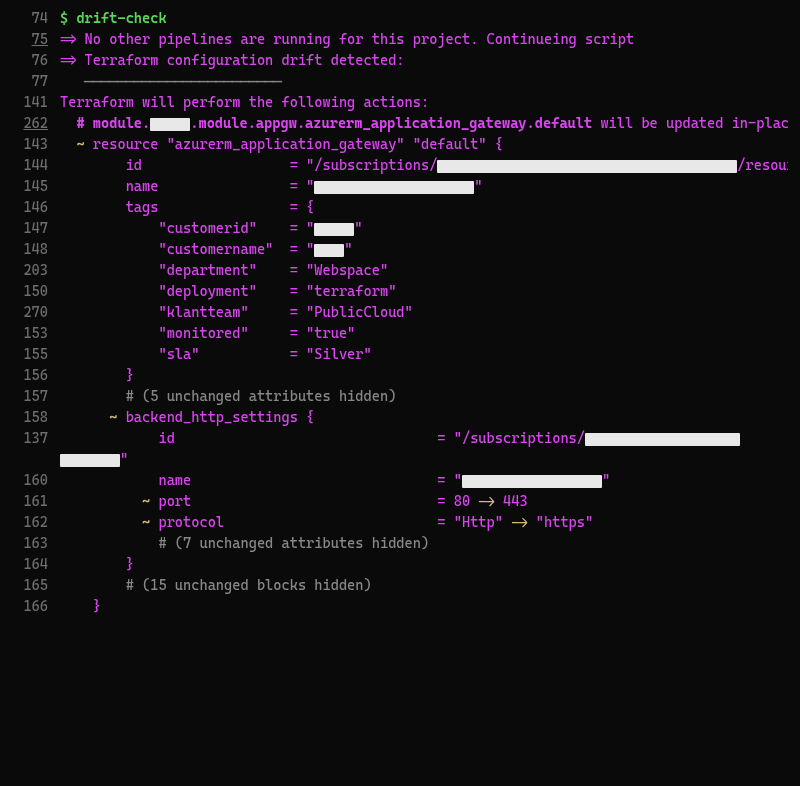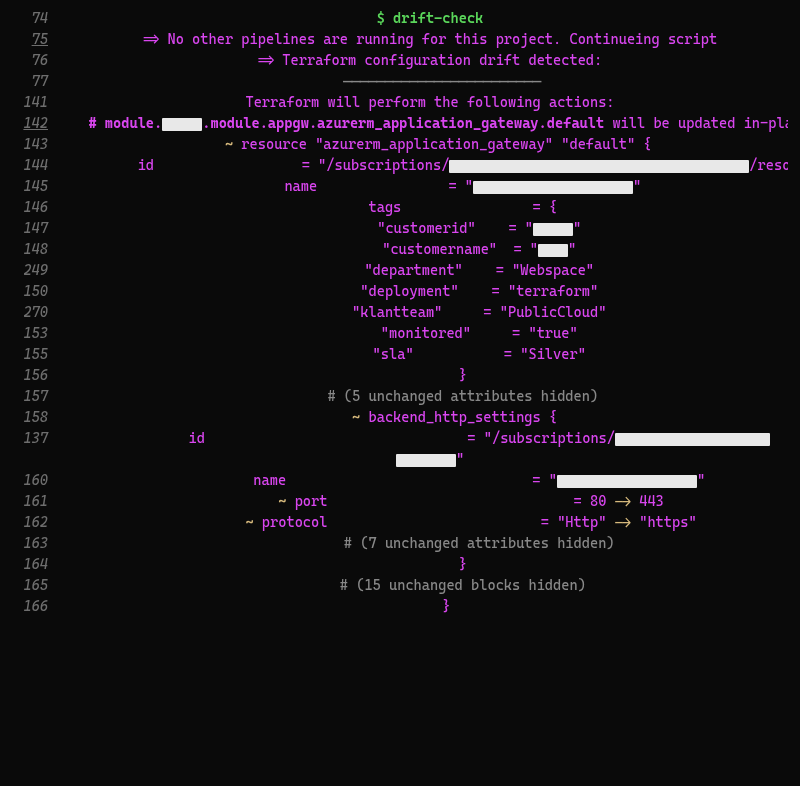--- a/index.html
+++ b/index.html
@@ -14,27 +14,26 @@
     }
     .line {
       display: flex;
       align-items: baseline;
       white-space: pre;
     }
     .lineno {
       width: 36px;
       text-align: right;
       color: #6e6e6e;
-      margin-right: 24px;
+      margin-right: 12px;
       flex-shrink: 0;
       user-select: none;
-      font-style: italic;
     }
     .lineno.underline { text-decoration: underline; }
-    .content { flex: 1; overflow: hidden; text-align: center; }
+    .content { flex: 1; overflow: hidden; }
     .prompt { color: #5bd75b; font-weight: 600; }
     .cmd { color: #5bd75b; font-weight: 600; }
     .dim { color: #888; }
     .yellow { color: #d7ba7d; }
     .white { color: #d946ef; }
     .bold { font-weight: 700; }
     .redacted {
       display: inline-block;
       background: #e8e8e8;
       height: 13px;
@@ -67,21 +66,21 @@
   </div>
   <div class="line">
     <span class="lineno">77</span>
     <span class="content dim">   ────────────────────────</span>
   </div>
   <div class="line">
     <span class="lineno">141</span>
     <span class="content white">Terraform will perform the following actions:</span>
   </div>
   <div class="line">
-    <span class="lineno underline">142</span>
+    <span class="lineno underline">262</span>
     <span class="content"><span class="white bold">  # module.</span><span class="redacted w40"></span><span class="white bold">.module.appgw.azurerm_application_gateway.default</span><span class="white"> will be updated in-place</span></span>
   </div>
   <div class="line">
     <span class="lineno">143</span>
     <span class="content"><span class="yellow">  ~ </span><span class="white">resource "azurerm_application_gateway" "default" {</span></span>
   </div>
   <div class="line">
     <span class="lineno">144</span>
     <span class="content white"><span>        id                  = "/subscriptions/</span><span class="redacted w300"></span><span>/resour</span></span>
   </div>
@@ -95,21 +94,21 @@
   </div>
   <div class="line">
     <span class="lineno">147</span>
     <span class="content white"><span>            "customerid"    = "</span><span class="redacted w40"></span><span>"</span></span>
   </div>
   <div class="line">
     <span class="lineno">148</span>
     <span class="content white"><span>            "customername"  = "</span><span class="redacted w30"></span><span>"</span></span>
   </div>
   <div class="line">
-    <span class="lineno">249</span>
+    <span class="lineno">203</span>
     <span class="content white">            "department"    = "Webspace"</span>
   </div>
   <div class="line">
     <span class="lineno">150</span>
     <span class="content white">            "deployment"    = "terraform"</span>
   </div>
   <div class="line">
     <span class="lineno">270</span>
     <span class="content white">            "klantteam"     = "PublicCloud"</span>
   </div>

